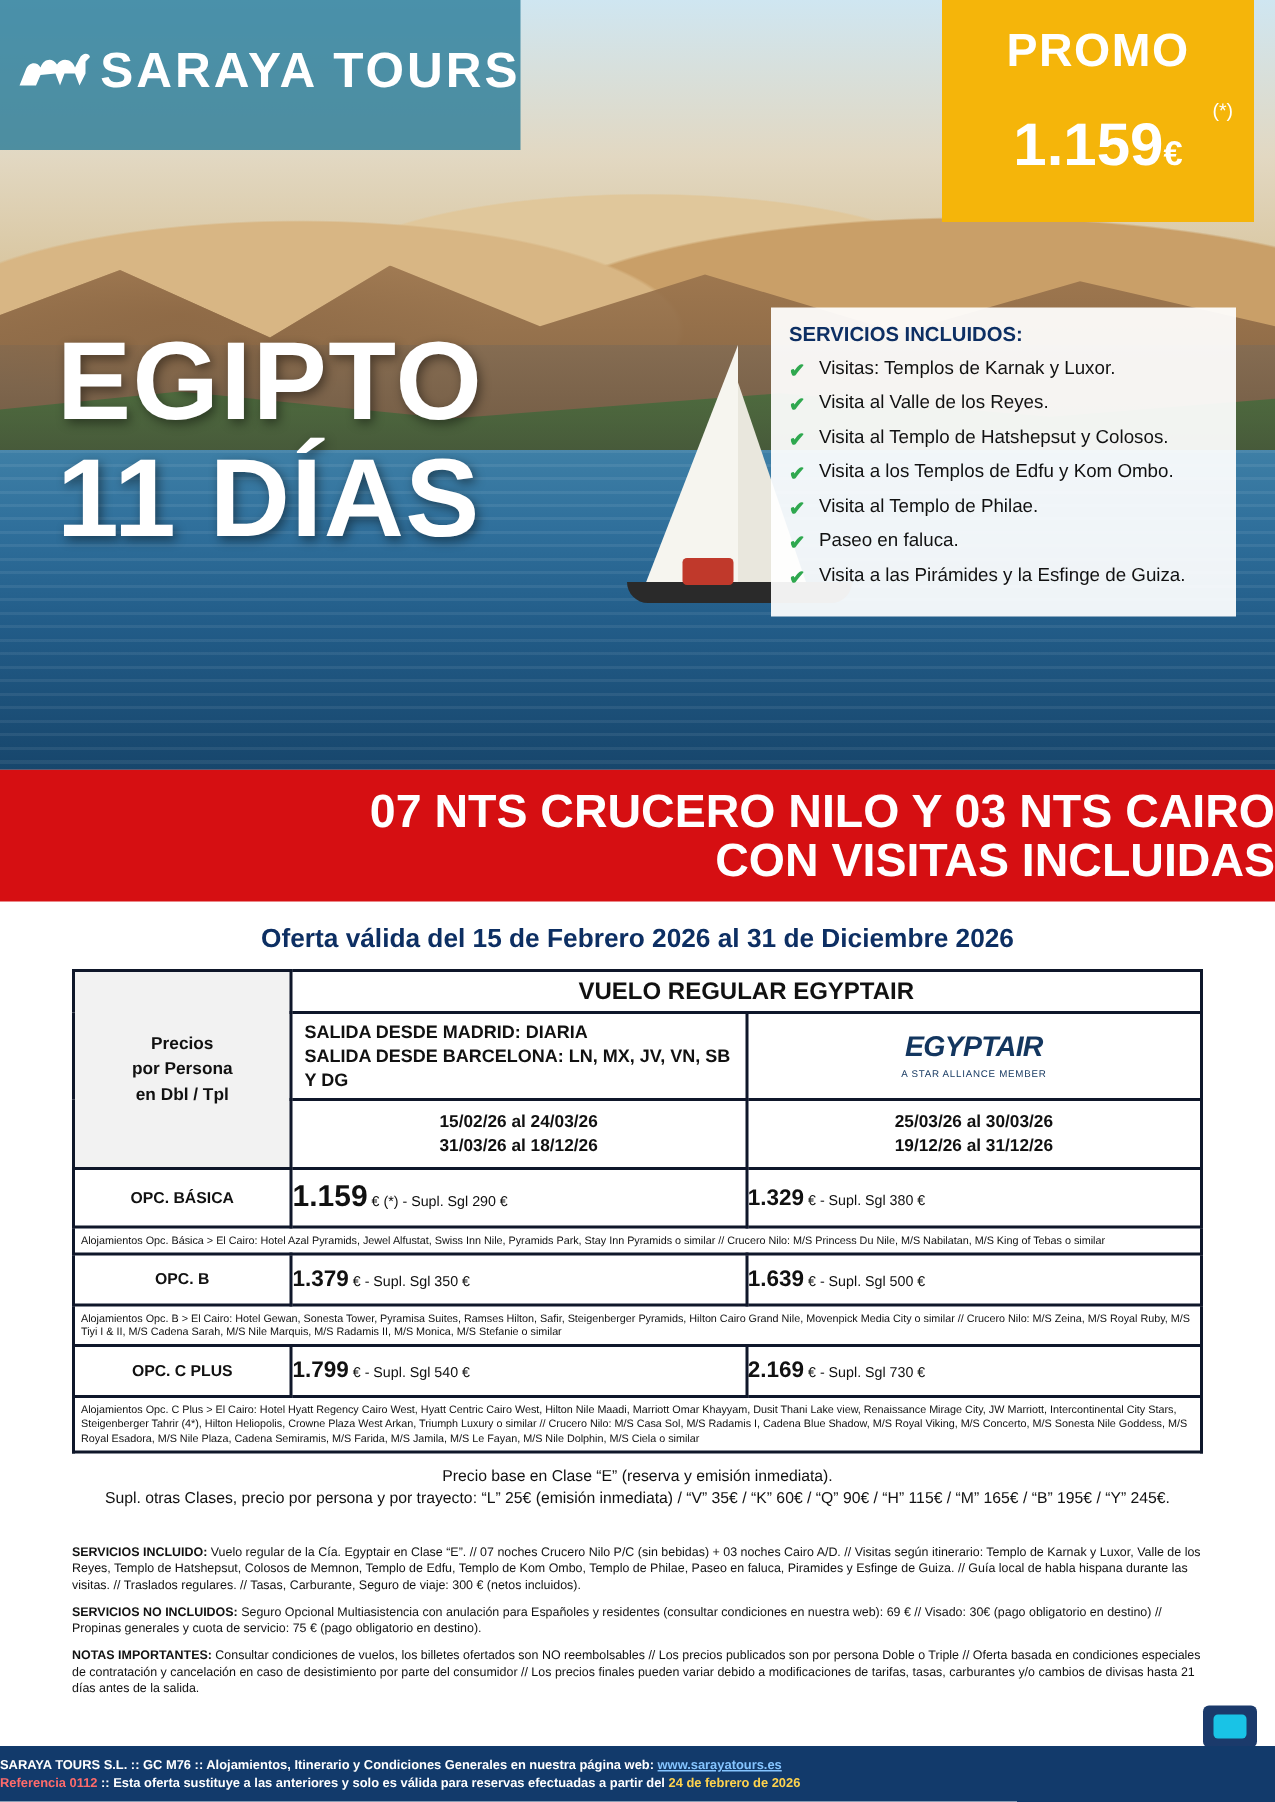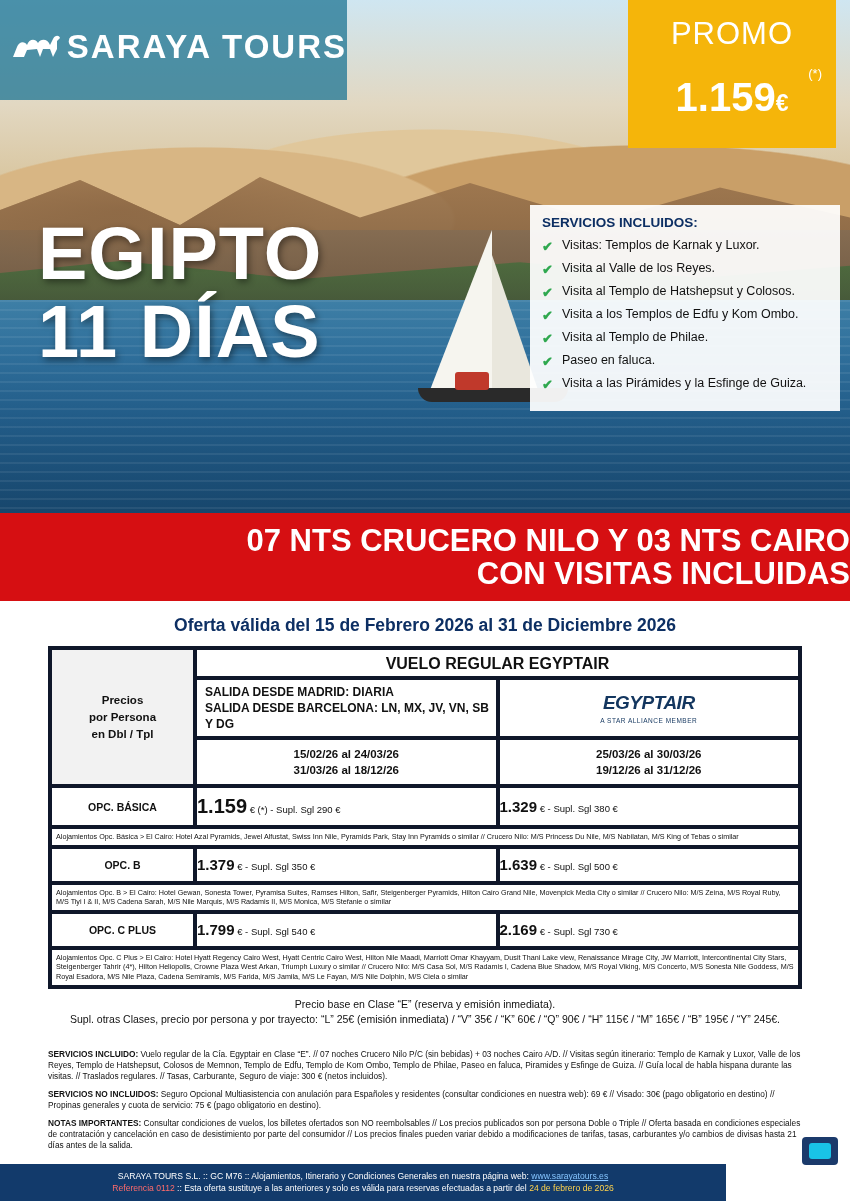--- a/index.html
+++ b/index.html
@@ -85,28 +85,28 @@
   .logo-text { color:#fff; font-size:33px; font-weight:bold; letter-spacing:2px; }
 
   
   .promo {
     position:absolute; right:14px; top:0; width:208px; height:148px;
     background:#f5b50a;
     color:#ffffff;
     text-align:center;
     padding-top:16px;
   }
-  .promo .p-label { font-size:31px; font-weight:normal; letter-spacing:1px; }
+  .promo .p-label { font-size:31px; font-weight:bold; letter-spacing:1px; }
   .promo .p-ast { font-size:13px; margin-top:14px; margin-right:14px; text-align:right; }
   .promo .p-price { font-size:40px; font-weight:bold; margin-top:-6px; }
   .promo .p-price span.cur { font-size:23px; }
 
   
   .services {
-    position:absolute; right:10px; top:205px; width:310px;
+    position:absolute; right:26px; top:205px; width:310px;
     background:rgba(255,255,255,.93);
     padding:10px 15px 12px 12px;
     font-size:12.5px;
     color:#111;
   }
   .services h4 { margin:0 0 8px 0; font-size:13.5px; color:#0d2f63; }
   .services ul { list-style:none; margin:0; padding:0; }
   .services li { margin:0 0 8px 0; padding-left:20px; position:relative; line-height:15px; }
   .tick { position:absolute; left:0; top:1px; color:#2fa84f; font-size:13px; font-weight:bold; }
 
@@ -119,43 +119,43 @@
 
   
   .validity {
     text-align:center; font-size:17.5px; font-weight:bold; color:#0d2f63;
     padding:14px 0 10px 0;
   }
 
   
   .tablewrap { padding:0 48px; }
   table.pricing { width:100%; border-collapse:collapse; table-layout:fixed; }
-  table.pricing td { border:4px solid #0f172a; vertical-align:middle; }
+  table.pricing td { border:2px solid #0f172a; vertical-align:middle; }
   .cell-precios { width:145px; text-align:center; font-size:11.5px; font-weight:bold; line-height:17px; background:#f2f2f2; }
   .head-vuelo { text-align:center; font-size:16px; font-weight:bold; padding:5px 0 3px; }
   .head-salidas { font-size:12px; font-weight:bold; line-height:16px; padding:4px 0 4px 8px; }
   .egyptair-box { text-align:center; padding:4px; }
   .egyptair-word { font-size:19px; font-weight:bold; font-style:italic; color:#13365f; letter-spacing:-.5px; }
   .egyptair-sub { font-size:6.5px; letter-spacing:.5px; color:#13365f; margin-top:3px; }
   .dates { text-align:center; font-size:11.5px; font-weight:bold; line-height:16px; padding:6px 0; }
   .opc { text-align:center; font-size:10.5px; font-weight:bold; }
   .price-cell { text-align:left; padding:7px 0; }
   .price-big { font-size:20px; font-weight:bold; }
   .price-mid { font-size:15px; font-weight:bold;margin-top:33px; }
   .price-small { font-size:9.5px; font-weight:normal; }
   .hotels { font-size:7.2px; line-height:9.6px; padding:3px 4px; border-top:none !important; }
 
   .notes-center { text-align:center; font-size:10.5px; line-height:15px; padding:8px 0 6px; }
   .legal { font-size:8.3px; line-height:11.4px; padding:0 48px; margin-top:16px; }
   .legal p { margin:0 0 6px 0; }
   .legal b { font-weight:bold; }
 
   .footer {
-    position:absolute; left:0; bottom:0; width:726px; background:#123a6b; color:#fff;
-    font-size:8.6px; text-align:center; padding:6px 0 7px 0; line-height:12px;
+    position:absolute; left:0; bottom:0; width:850px; background:#123a6b; color:#fff;
+    font-size:8.6px; text-align:left; padding:6px 0 7px 0; line-height:12px;font-weight:bold;
   }
   .footer a { color:#86c5ff; text-decoration:underline; }
   .footer .ref { color:#ff6b6b; }
   .footer .dt { color:#ffd34d; }
 
   .badge-corner {
     position:absolute; right:12px; bottom:36px; width:36px; height:28px;
     background:#1b3a6b; border-radius:4px;
     display:flex; align-items:center; justify-content:center;
   }

